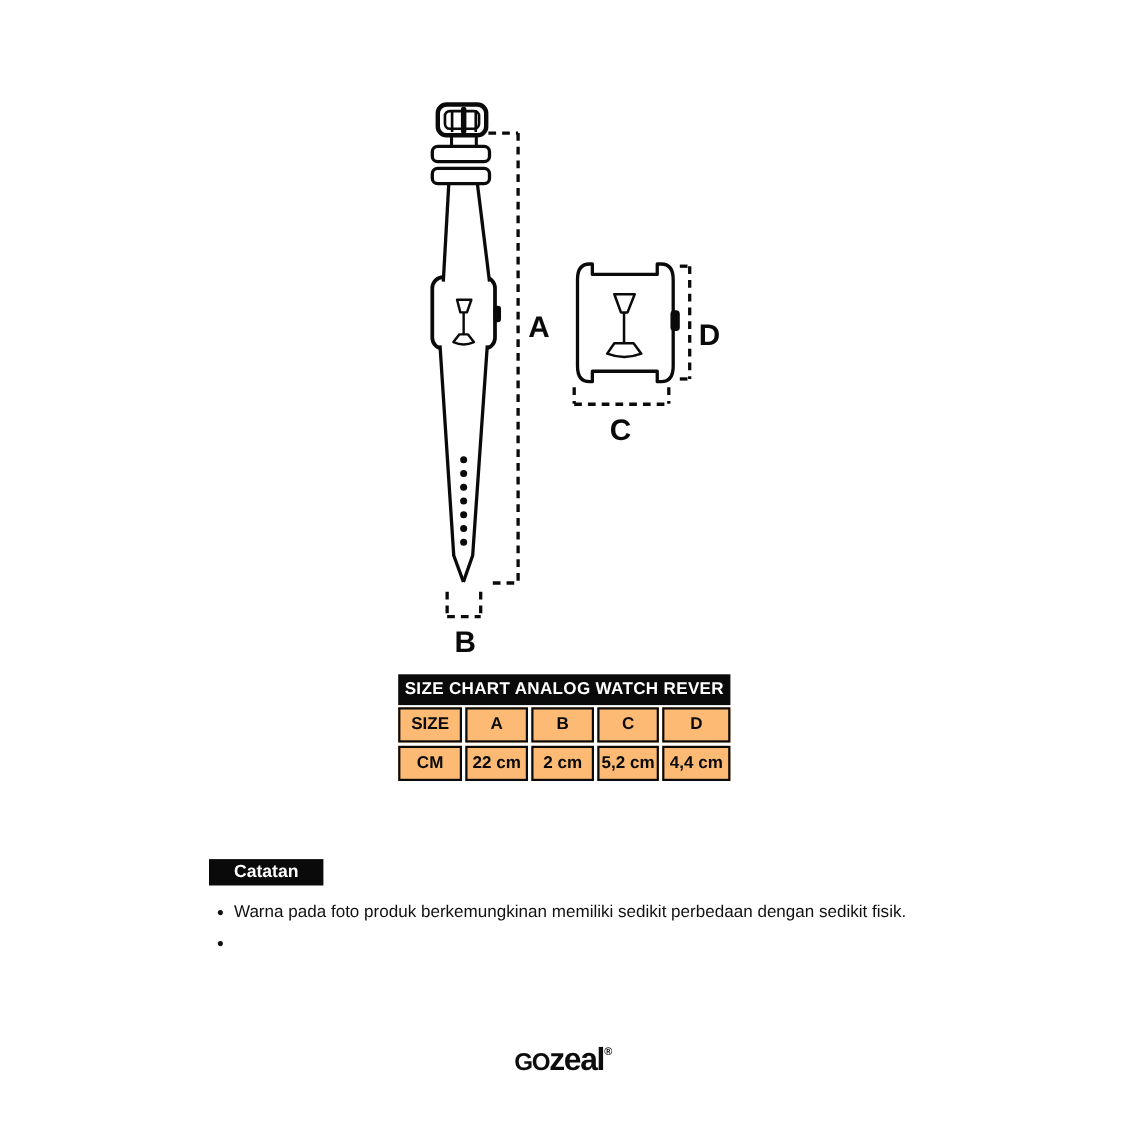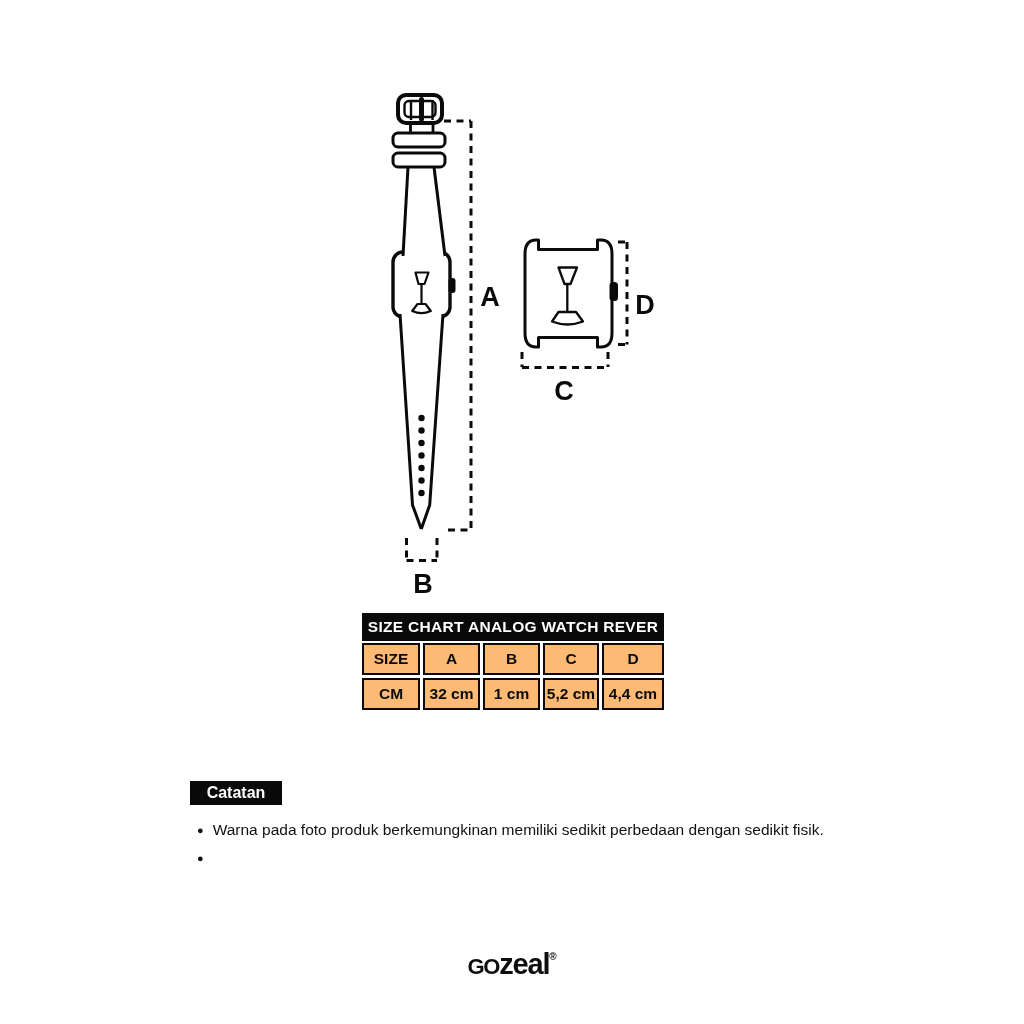--- a/index.html
+++ b/index.html
@@ -50,21 +50,21 @@
     align-items: center;
     justify-content: center;
     white-space: nowrap;
   }
 
   
   .notes-heading {
     position: absolute;
     left: 190px;
     top: 781px;
-    width: 92px;
+    width: 104px;
     height: 24px;
     background: #0a0a0a;
     color: #ffffff;
     font-size: 16px;
     font-weight: bold;
     text-align: center;
     line-height: 24px;
   }
   .notes-list {
     position: absolute;
@@ -203,22 +203,22 @@
 
   <div class="size-table">
     <div class="size-table-title">SIZE CHART ANALOG WATCH REVER</div>
     <div class="size-table-grid">
       <div class="size-cell">SIZE</div>
       <div class="size-cell">A</div>
       <div class="size-cell">B</div>
       <div class="size-cell">C</div>
       <div class="size-cell">D</div>
       <div class="size-cell">CM</div>
-      <div class="size-cell">32 cm</div>
-      <div class="size-cell">1 cm</div>
+      <div class="size-cell">22 cm</div>
+      <div class="size-cell">2 cm</div>
       <div class="size-cell">5,2 cm</div>
       <div class="size-cell">4,4 cm</div>
     </div>
   </div>
 
   <div class="notes-heading">Catatan</div>
   <ul class="notes-list">
     <li class="notes-item">
       <span class="bullet">●</span>
       <span>Warna pada foto produk berkemungkinan memiliki sedikit perbedaan dengan sedikit fisik.</span>

